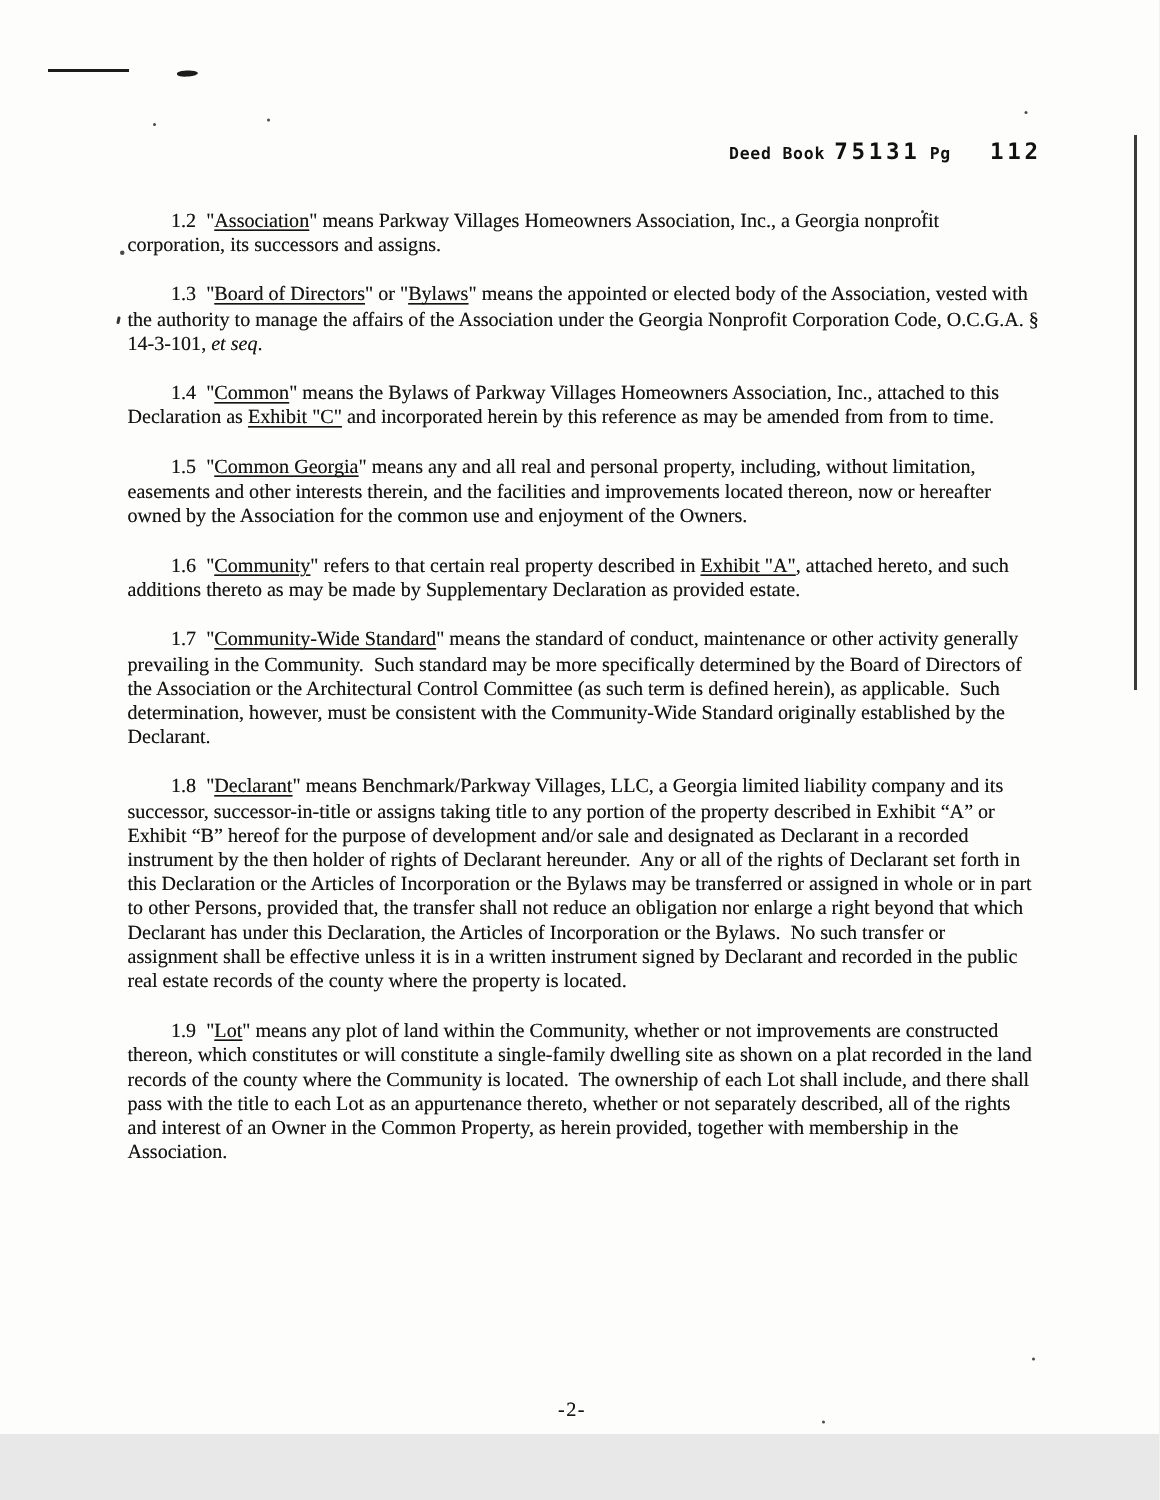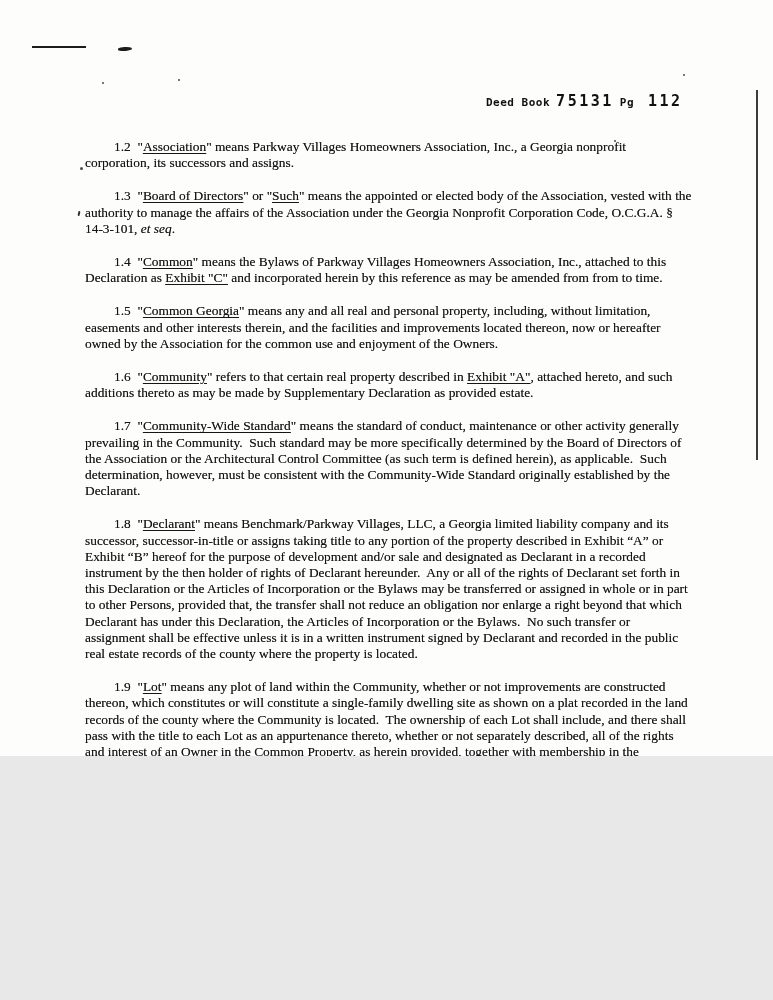--- a/index.html
+++ b/index.html
@@ -1,36 +1,36 @@
 <!DOCTYPE html>
 <html><head>
 <meta charset="utf-8">
 <style>
   html,body{margin:0;padding:0;background:#e8e8e8;}
   .page{
     position:relative;
-    width:773px;height:756px;
+    width:773px;height:956px;
     background:#fdfdfb;
     overflow:hidden;
     font-family:"Liberation Serif", serif;
     color:#151515;
     margin:0 auto;
   }
   
   .deed-header{
     position:absolute;left:486px;top:92px;
     display:flex;align-items:baseline;
     font-family:"DejaVu Sans Mono", monospace;
     font-weight:bold;color:#111;
     white-space:nowrap;
   }
   .hdr-small{font-size:11px;letter-spacing:0.5px;}
   .hdr-big{font-size:15px;letter-spacing:2.5px;}
   .hdr-gap-s{margin-left:6px;}
-  .hdr-gap-l{margin-left:14px;}
+  .hdr-gap-l{margin-left:26px;}
   
   .doc-body{
     position:absolute;left:85px;top:139px;width:608px;
     font-size:13.4px;line-height:16.2px;
     text-shadow:0 0 0.4px rgba(0,0,0,0.55);
   }
   .para{
     margin:0 0 17px 0;
     text-indent:29px;
     white-space:pre-wrap;
@@ -54,21 +54,21 @@
 
   <div class="deed-header">
     <span class="hdr-small">Deed Book</span>
     <span class="hdr-big hdr-gap-s">75131</span>
     <span class="hdr-small hdr-gap-s">Pg</span>
     <span class="hdr-big hdr-gap-l">112</span>
   </div>
 
   <div class="doc-body">
       <p class="para"><span>1.2  "</span><span class="u">Association</span><span>" means Parkway Villages Homeowners Association, Inc., a Georgia nonprofit corporation, its successors and assigns.</span></p>
-      <p class="para"><span>1.3  "</span><span class="u">Board of Directors</span><span>" or "</span><span class="u">Such</span><span>" means the appointed or elected body of the Association, vested with the authority to manage the affairs of the Association under the Georgia Nonprofit Corporation Code, O.C.G.A. § 14-3-101, </span><span class="i">et seq</span><span>.</span></p>
+      <p class="para"><span>1.3  "</span><span class="u">Board of Directors</span><span>" or "</span><span class="u">Bylaws</span><span>" means the appointed or elected body of the Association, vested with the authority to manage the affairs of the Association under the Georgia Nonprofit Corporation Code, O.C.G.A. § 14-3-101, </span><span class="i">et seq</span><span>.</span></p>
       <p class="para"><span>1.4  "</span><span class="u">Common</span><span>" means the Bylaws of Parkway Villages Homeowners Association, Inc., attached to this Declaration as </span><span class="u">Exhibit "C"</span><span> and incorporated herein by this reference as may be amended from from to time.</span></p>
       <p class="para"><span>1.5  "</span><span class="u">Common Georgia</span><span>" means any and all real and personal property, including, without limitation, easements and other interests therein, and the facilities and improvements located thereon, now or hereafter owned by the Association for the common use and enjoyment of the Owners.</span></p>
       <p class="para"><span>1.6  "</span><span class="u">Community</span><span>" refers to that certain real property described in </span><span class="u">Exhibit "A"</span><span>, attached hereto, and such additions thereto as may be made by Supplementary Declaration as provided estate.</span></p>
       <p class="para"><span>1.7  "</span><span class="u">Community-Wide Standard</span><span>" means the standard of conduct, maintenance or other activity generally prevailing in the Community.  Such standard may be more specifically determined by the Board of Directors of the Association or the Architectural Control Committee (as such term is defined herein), as applicable.  Such determination, however, must be consistent with the Community-Wide Standard originally established by the Declarant.</span></p>
       <p class="para"><span>1.8  "</span><span class="u">Declarant</span><span>" means Benchmark/Parkway Villages, LLC, a Georgia limited liability company and its successor, successor-in-title or assigns taking title to any portion of the property described in Exhibit “A” or Exhibit “B” hereof for the purpose of development and/or sale and designated as Declarant in a recorded instrument by the then holder of rights of Declarant hereunder.  Any or all of the rights of Declarant set forth in this Declaration or the Articles of Incorporation or the Bylaws may be transferred or assigned in whole or in part to other Persons, provided that, the transfer shall not reduce an obligation nor enlarge a right beyond that which Declarant has under this Declaration, the Articles of Incorporation or the Bylaws.  No such transfer or assignment shall be effective unless it is in a written instrument signed by Declarant and recorded in the public real estate records of the county where the property is located.</span></p>
       <p class="para"><span>1.9  "</span><span class="u">Lot</span><span>" means any plot of land within the Community, whether or not improvements are constructed thereon, which constitutes or will constitute a single-family dwelling site as shown on a plat recorded in the land records of the county where the Community is located.  The ownership of each Lot shall include, and there shall pass with the title to each Lot as an appurtenance thereto, whether or not separately described, all of the rights and interest of an Owner in the Common Property, as herein provided, together with membership in the Association.</span></p>
     </div>
 
   <div class="footer-num">-2-</div>
 

